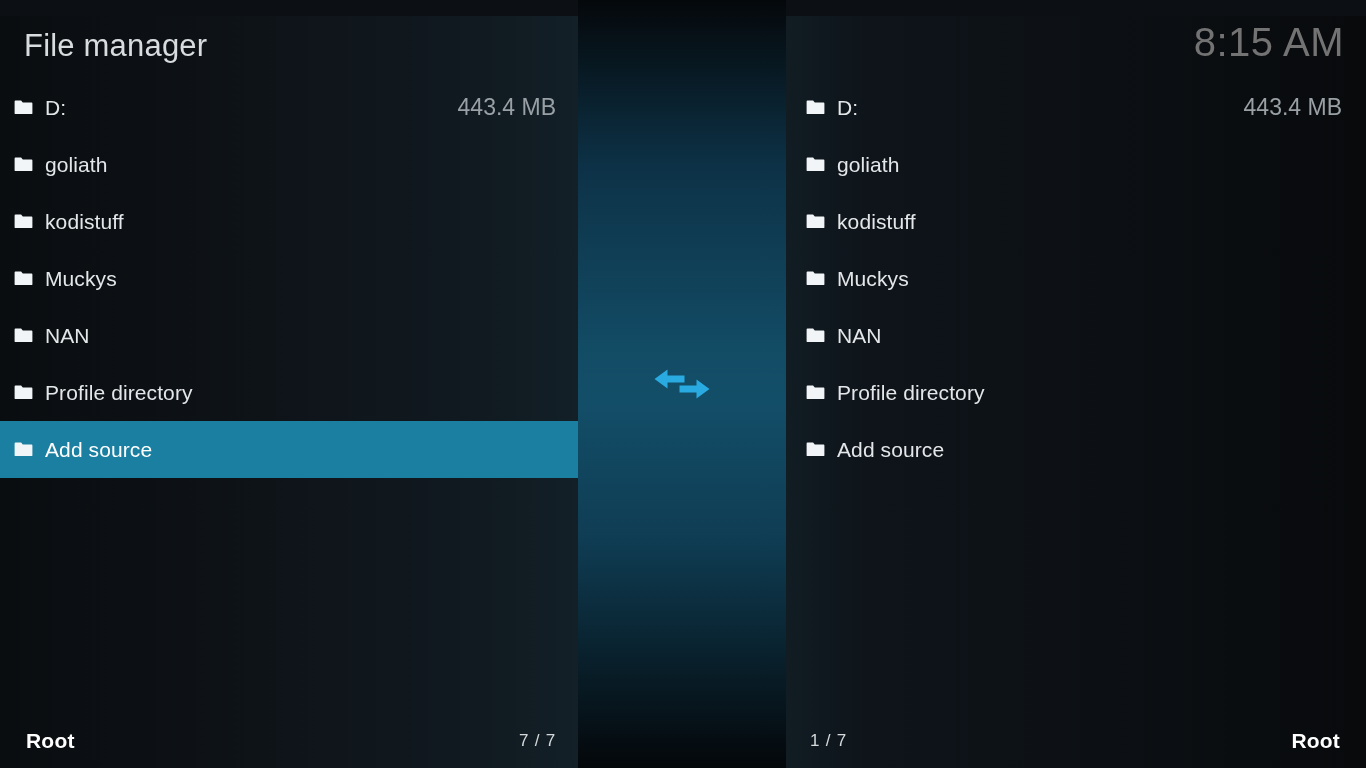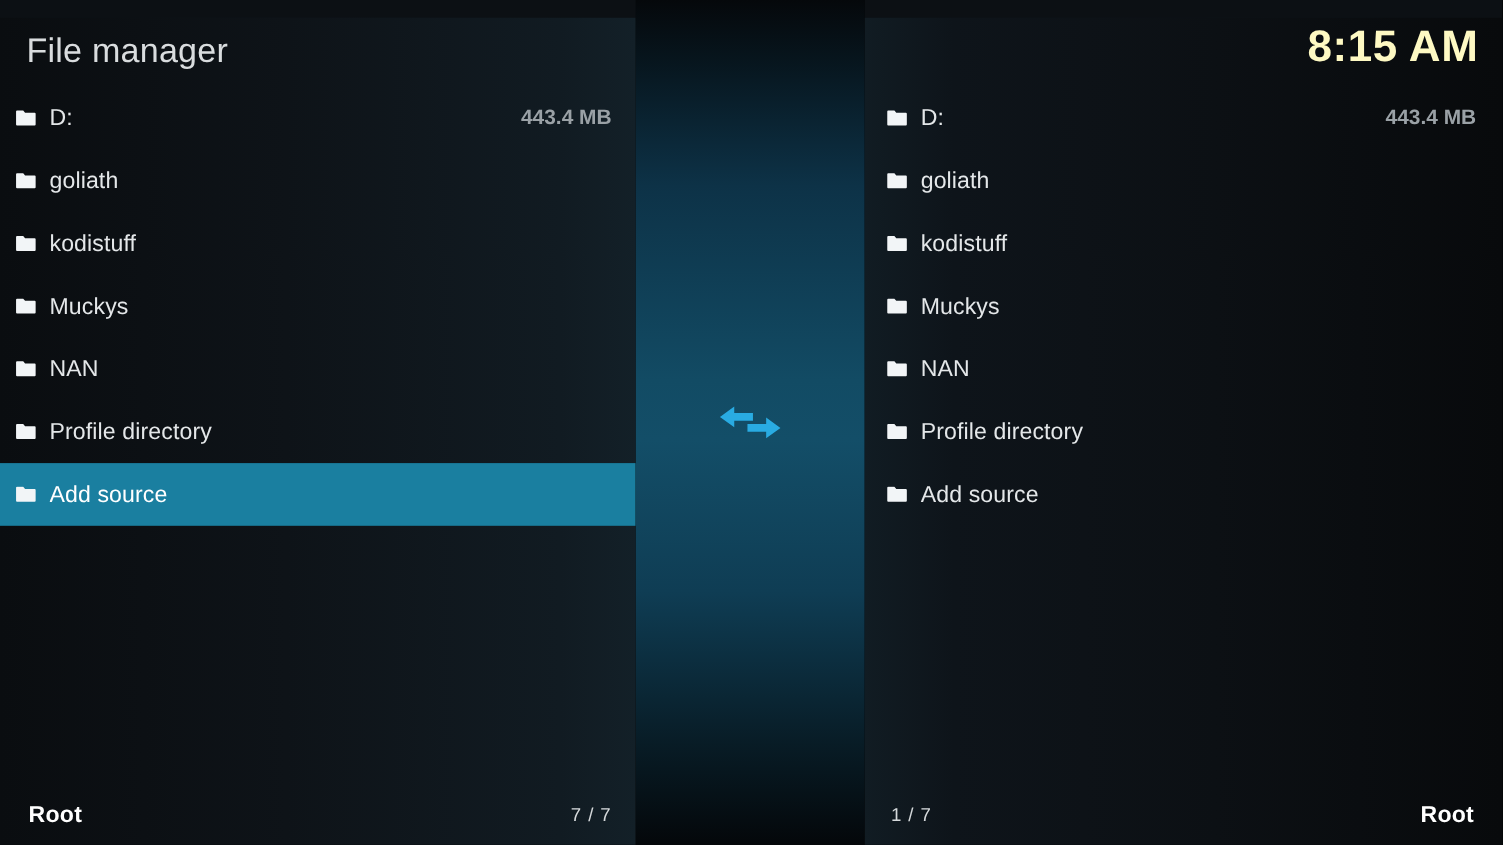--- a/index.html
+++ b/index.html
@@ -75,23 +75,23 @@
     font-size:31px;
     font-weight:300;
     letter-spacing:.2px;
     color:#d9dcde;
     white-space:nowrap;
   }
   #clock {
     position:absolute;
     right:22px; top:4px;
     font-size:40px;
-    font-weight:700;
+    font-weight:400;
     letter-spacing:.5px;
-    color:#fef9c3;
+    color:#737373;
     white-space:nowrap;
   }
 
   
   .file-list {
     position:absolute;
     left:0; right:0;
     top:63px;
     height:640px;
   }
@@ -118,22 +118,22 @@
     font-weight:400;
     color:#e4e7e9;
     letter-spacing:.1px;
     white-space:nowrap;
     overflow:hidden;
     text-overflow:ellipsis;
   }
   .file-size {
     margin-left:auto;
     padding-left:16px;
-    font-size:19px;
-    font-weight:700;
+    font-size:23px;
+    font-weight:400;
     color:#9aa1a6;
     white-space:nowrap;
   }
 
   .file-row.selected {
     background:#1a7fa0;
   }
   .file-row.selected .file-label { color:#ffffff; }
 
   

